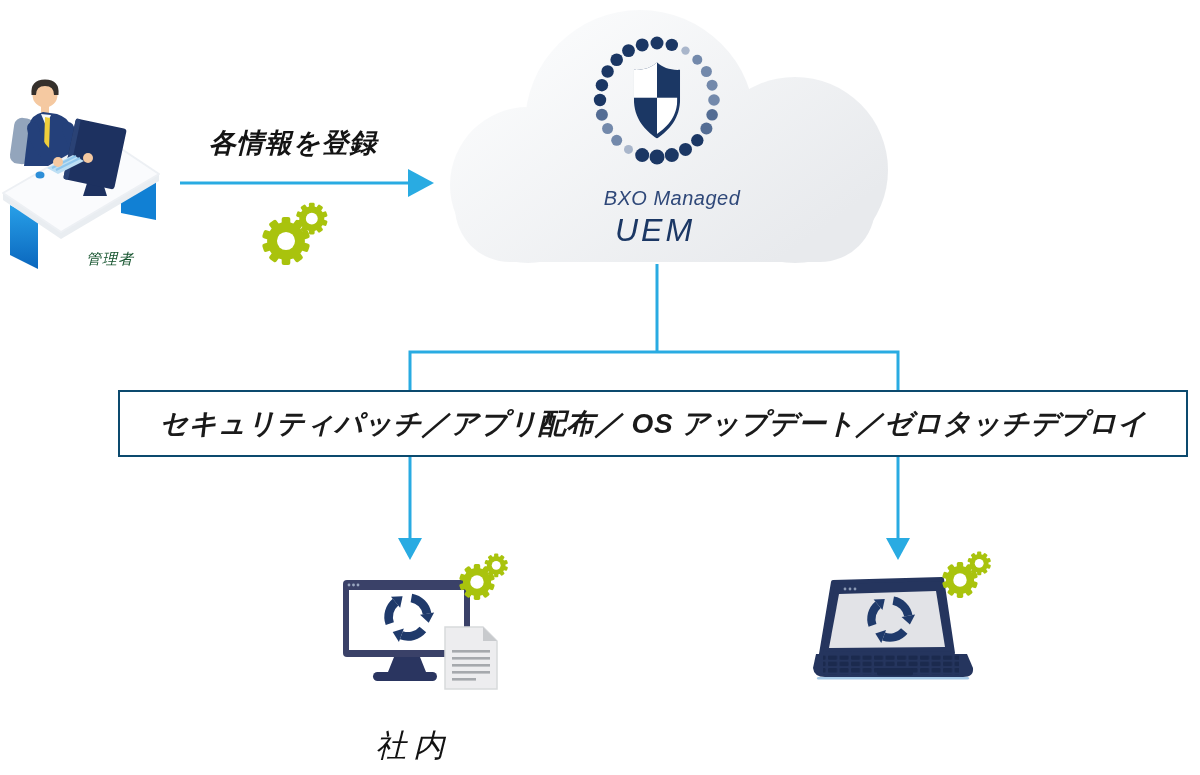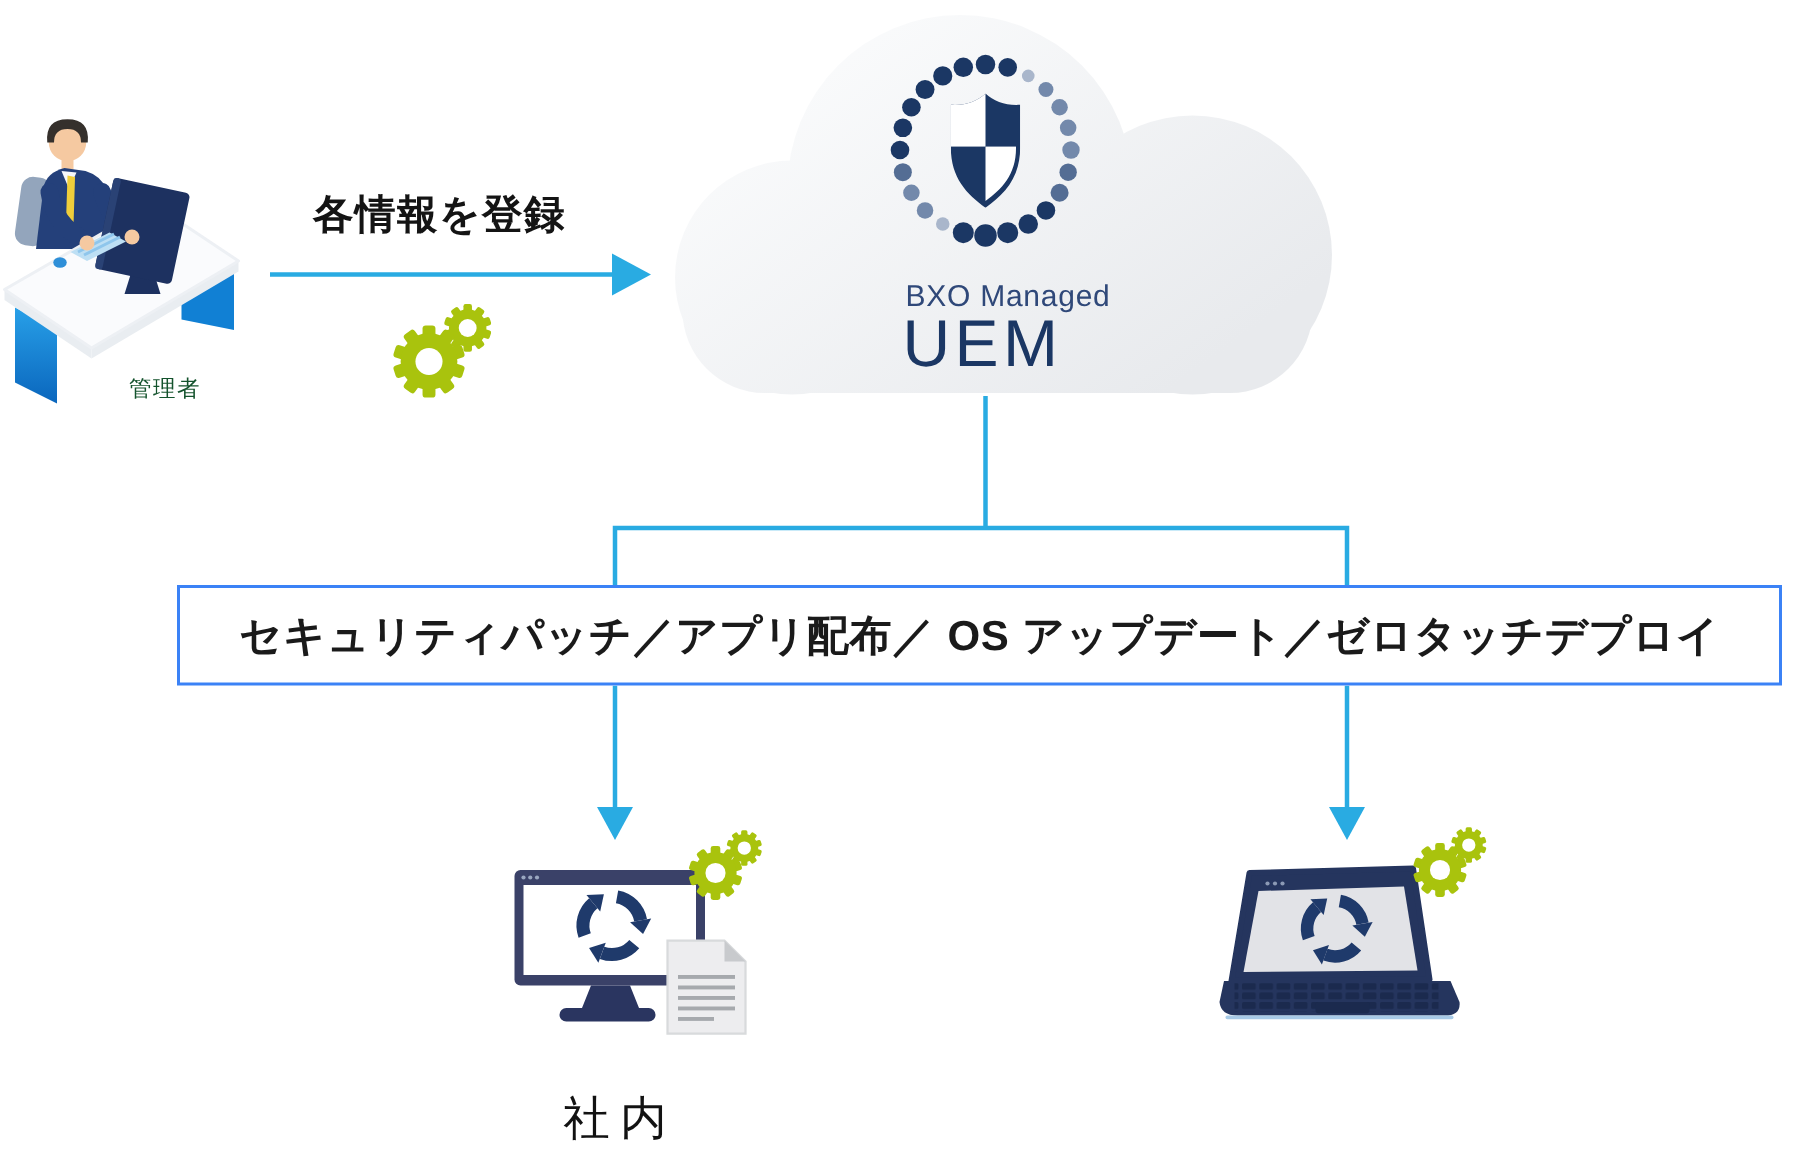--- a/index.html
+++ b/index.html
@@ -1,27 +1,27 @@
 <!DOCTYPE html>
 <html><head>
 <meta charset="utf-8">
 <style>
   html,body{margin:0;padding:0;background:#fff;}
   #canvas{position:relative;width:1200px;height:775px;background:#fff;overflow:hidden;
-          font-family:"Liberation Sans","DejaVu Sans",sans-serif;}
+          font-family:"Liberation Sans","DejaVu Sans",sans-serif;font-style:italic;}
   .abs{position:absolute;}
   .ctr{display:flex;align-items:center;justify-content:center;text-align:center;}
   #arrow-label{left:178px;top:124px;width:230px;height:38px;font-size:27px;font-weight:700;
                color:#141414;letter-spacing:1px;}
   #cloud-brand{left:562px;top:185px;width:220px;height:26px;font-size:20px;font-weight:400;
                color:#2F4879;letter-spacing:.5px;}
-  #cloud-product{left:545px;top:206px;width:220px;height:48px;font-size:44px;font-weight:400;
+  #cloud-product{left:545px;top:206px;width:220px;height:48px;font-size:32px;font-weight:400;
                color:#1B3764;letter-spacing:3px;}
   #features-box{left:118px;top:390px;width:1070px;height:67px;box-sizing:border-box;
-               border:2px solid #3b82f6;background:#fff;font-size:28px;font-weight:700;
+               border:2px solid #0c4a6e;background:#fff;font-size:28px;font-weight:700;
                color:#1A1A1A;letter-spacing:.5px;}
   #admin-label{left:57px;top:248px;width:106px;height:22px;font-size:15px;font-weight:400;
                color:#14532d;letter-spacing:1px;}
   .target-label{width:160px;height:40px;font-size:31px;font-weight:500;color:#121212;
                letter-spacing:7px;text-indent:7px;margin-top:18px;}
   #inhouse-label{left:330px;top:708px;}
   #external-label{left:826px;top:708px;}
   svg{display:block;}
 </style>
 </head>

